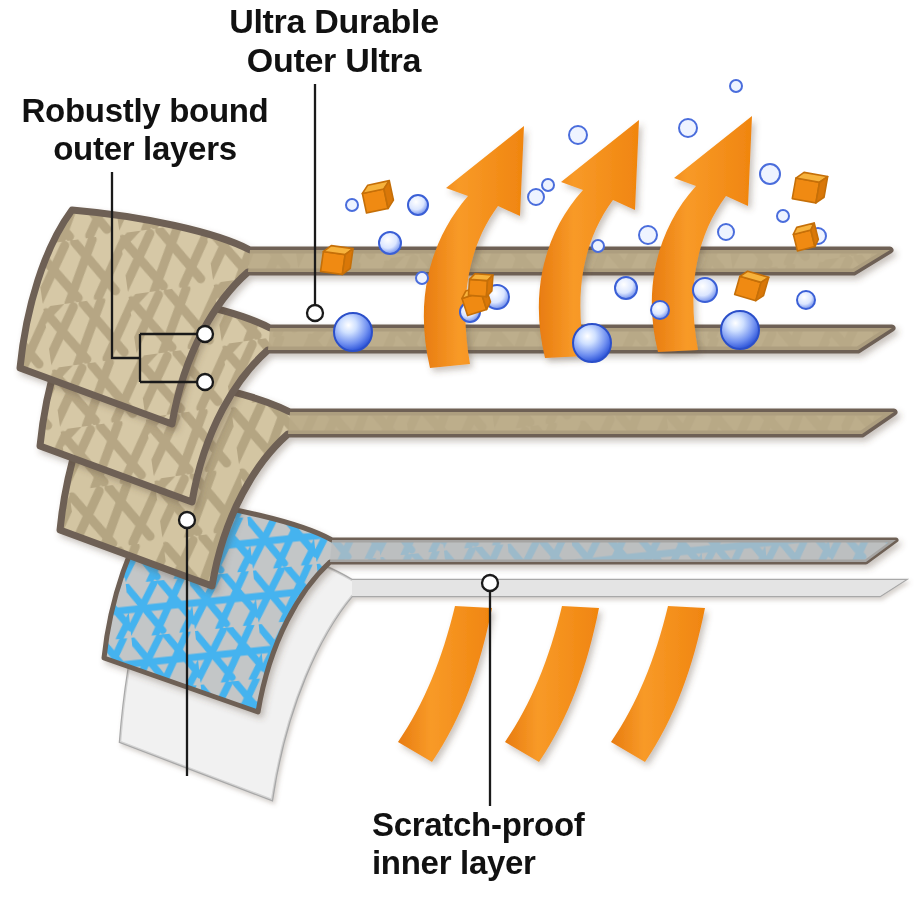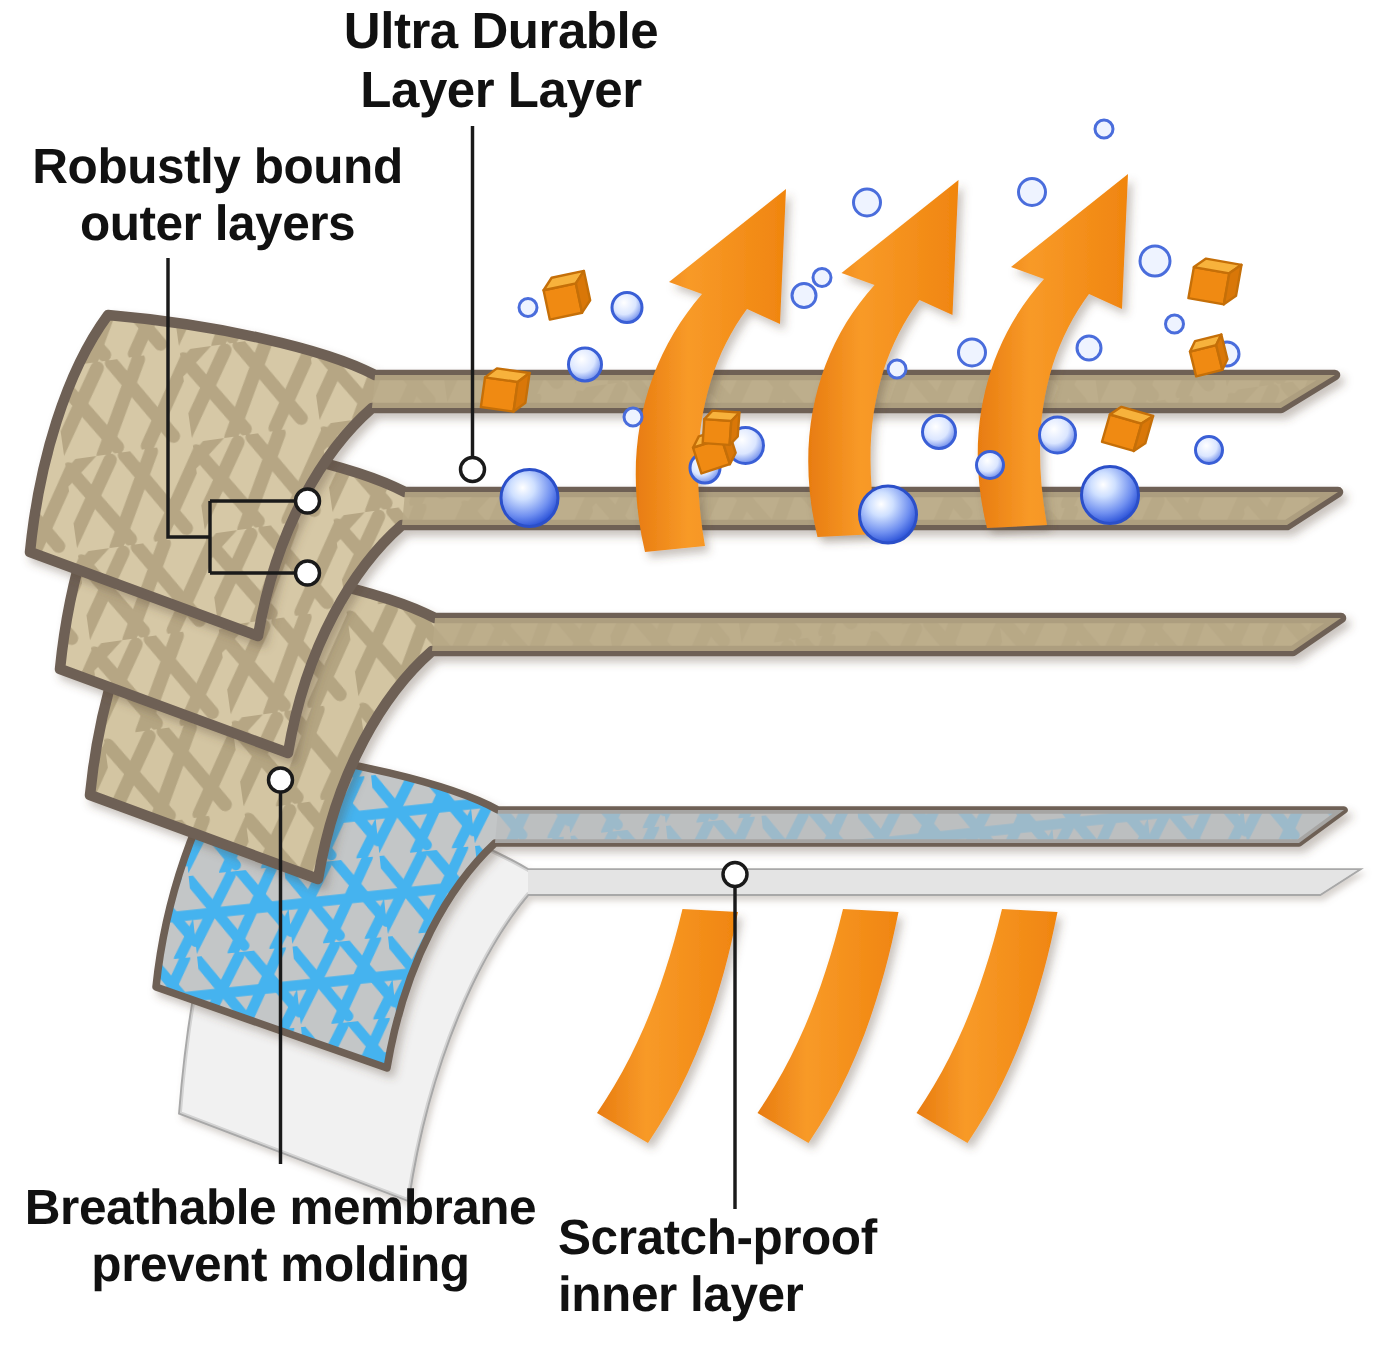--- a/index.html
+++ b/index.html
@@ -214,24 +214,22 @@
     </g>
 
     <g>
       <path d="M490 591 L490 806"></path>
       <circle cx="490" cy="583" r="8" fill="#ffffff"></circle>
     </g>
   </g>
 </svg>
 
 <div class="callout" id="lbl-ultra">Ultra Durable
-Layer Layer</div>
+Outer Ultra</div>
 
 <div class="callout" id="lbl-robust">Robustly bound
 outer layers</div>
 
-<div class="callout" id="lbl-membrane">Breathable membrane
-prevent molding</div>
 
 <div class="callout" id="lbl-scratch">Scratch-proof
 inner layer</div>
 
 </div>
 
 </body></html>

